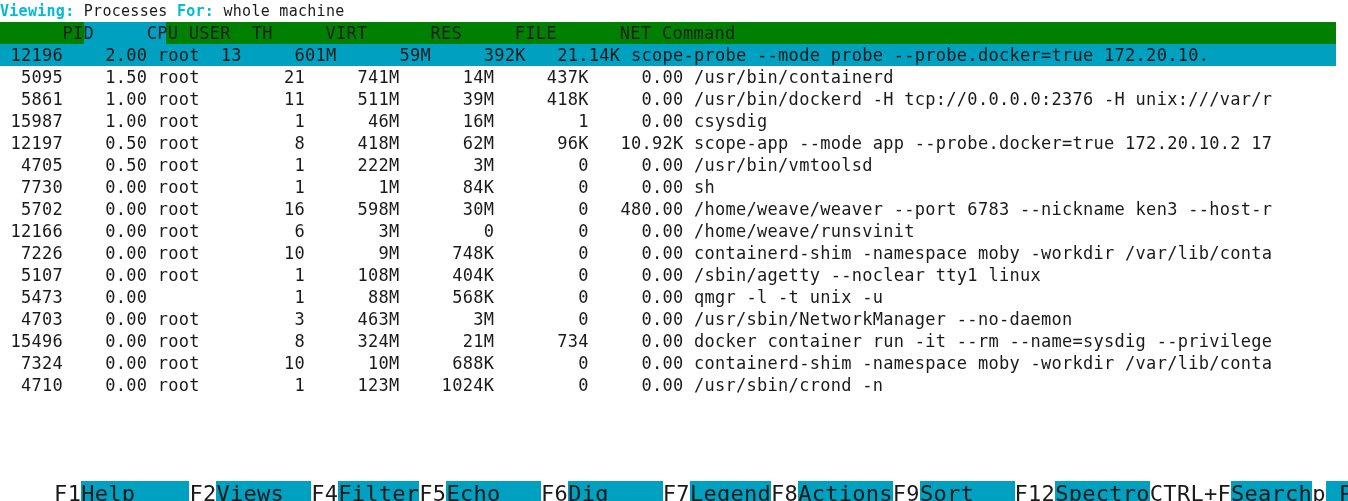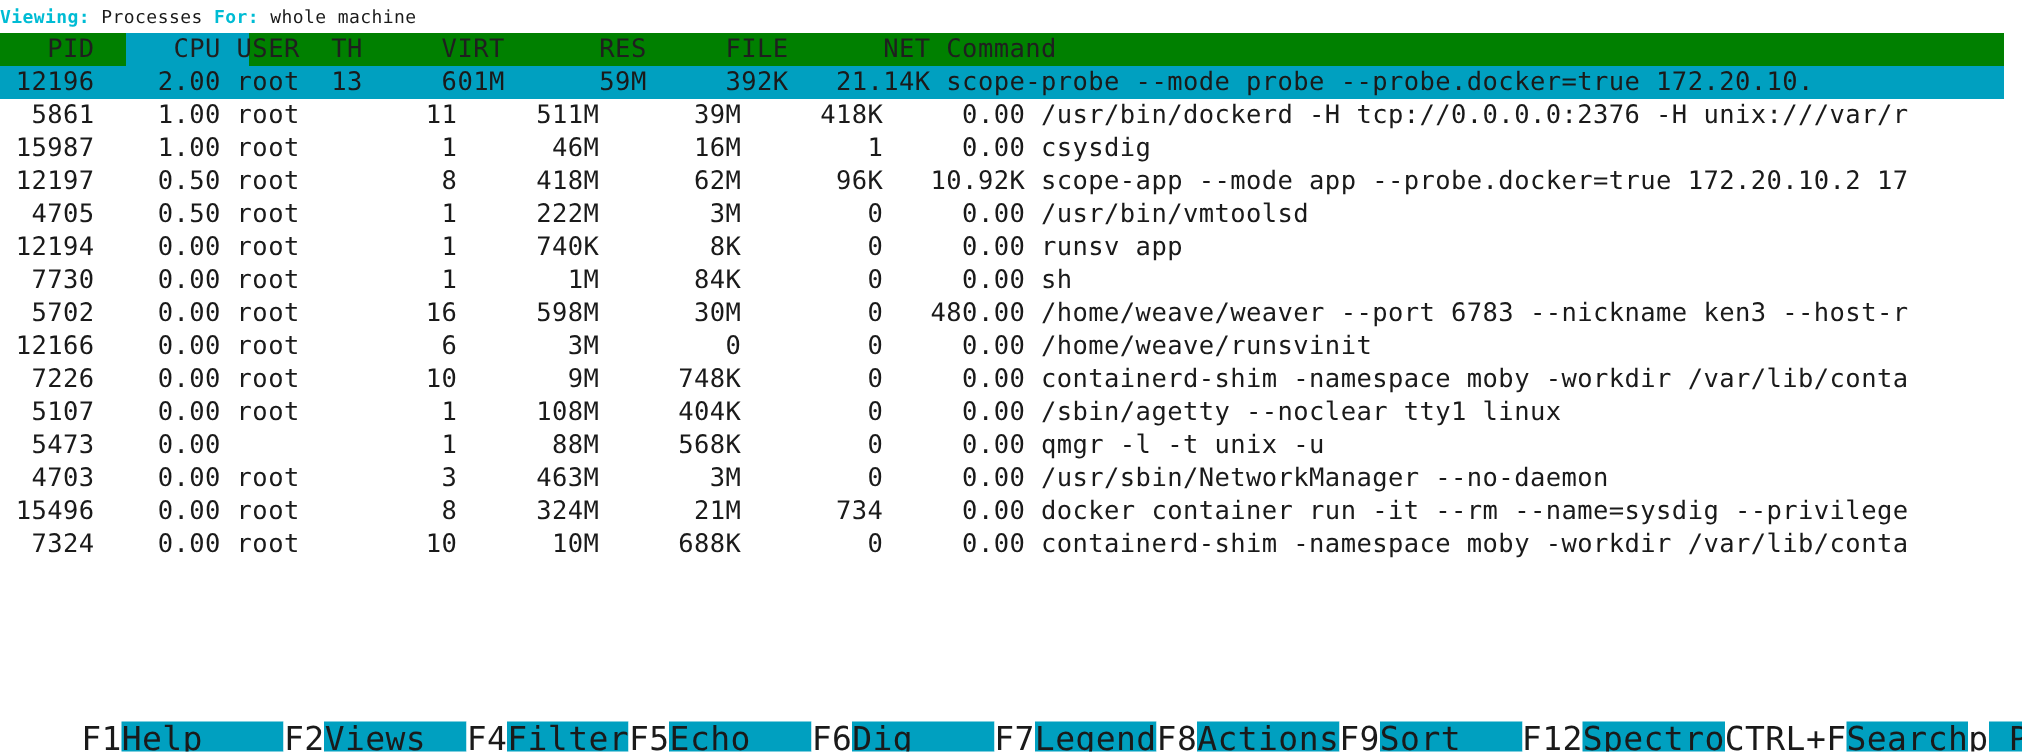--- a/index.html
+++ b/index.html
@@ -21,21 +21,21 @@
     width: 1348px;
     height: 501px;
     background: #ffffff;
   }
 
   
   .infoline {
     height: 22px;
     line-height: 22px;
     white-space: pre;
-    font-size: 12px;
+    font-size: 15px;
     letter-spacing: 0.28px;
   }
   .lbl {
     color: #00bcd4;
     font-weight: bold;
   }
   .val {
     color: #1a1a1a;
   }
 
@@ -60,20 +60,21 @@
     background: #00a0c0;
   }
   .hdrtext {
     position: absolute;
     left: 0; top: 0;
     height: 32px;
     line-height: 22px;
     white-space: pre;
     color: #1f1f1f;
     letter-spacing: 0.28px;
+    padding-left: 31px;
   }
 
   
   .rowwrap {
     position: relative;
     height: 22px;
   }
   .rowsel-bg {
     position: absolute;
     left: 0; top: 0;
@@ -130,33 +131,33 @@
     <div class="hdrsel"></div>
     <div class="hdrtext">   PID     CPU USER  TH     VIRT      RES     FILE      NET Command</div>
   </div>
 
   <div id="rows">
       <div class="rowwrap">
         <div class="rowsel-bg"></div>
         <div class="rowtext"> 12196    2.00 root  13     601M      59M     392K   21.14K scope-probe --mode probe --probe.docker=true 172.20.10.</div>
       </div>
       <div class="rowwrap">
+        <div class="rowtext">  5095    1.50 root        21     741M      14M     437K     0.00 /usr/bin/containerd</div>
+      </div>
+      <div class="rowwrap">
         <div class="rowtext">  5861    1.00 root        11     511M      39M     418K     0.00 /usr/bin/dockerd -H tcp://0.0.0.0:2376 -H unix:///var/r</div>
       </div>
       <div class="rowwrap">
         <div class="rowtext"> 15987    1.00 root         1      46M      16M        1     0.00 csysdig</div>
       </div>
       <div class="rowwrap">
         <div class="rowtext"> 12197    0.50 root         8     418M      62M      96K   10.92K scope-app --mode app --probe.docker=true 172.20.10.2 17</div>
       </div>
       <div class="rowwrap">
         <div class="rowtext">  4705    0.50 root         1     222M       3M        0     0.00 /usr/bin/vmtoolsd</div>
-      </div>
-      <div class="rowwrap">
-        <div class="rowtext"> 12194    0.00 root         1     740K       8K        0     0.00 runsv app</div>
       </div>
       <div class="rowwrap">
         <div class="rowtext">  7730    0.00 root         1       1M      84K        0     0.00 sh</div>
       </div>
       <div class="rowwrap">
         <div class="rowtext">  5702    0.00 root        16     598M      30M        0   480.00 /home/weave/weaver --port 6783 --nickname ken3 --host-r</div>
       </div>
       <div class="rowwrap">
         <div class="rowtext"> 12166    0.00 root         6       3M        0        0     0.00 /home/weave/runsvinit</div>
       </div>
@@ -171,19 +172,22 @@
       </div>
       <div class="rowwrap">
         <div class="rowtext">  4703    0.00 root         3     463M       3M        0     0.00 /usr/sbin/NetworkManager --no-daemon</div>
       </div>
       <div class="rowwrap">
         <div class="rowtext"> 15496    0.00 root         8     324M      21M      734     0.00 docker container run -it --rm --name=sysdig --privilege</div>
       </div>
       <div class="rowwrap">
         <div class="rowtext">  7324    0.00 root        10      10M     688K        0     0.00 containerd-shim -namespace moby -workdir /var/lib/conta</div>
       </div>
+      <div class="rowwrap">
+        <div class="rowtext">  4710    0.00 root         1     123M    1024K        0     0.00 /usr/sbin/crond -n</div>
+      </div>
     </div>
 
   <div class="fnbar">
     <span id="fnentries"><span class="fkey">F1</span><span class="fdesc">Help    </span><span class="fkey">F2</span><span class="fdesc">Views  </span><span class="fkey">F4</span><span class="fdesc">Filter</span><span class="fkey">F5</span><span class="fdesc">Echo   </span><span class="fkey">F6</span><span class="fdesc">Dig    </span><span class="fkey">F7</span><span class="fdesc">Legend</span><span class="fkey">F8</span><span class="fdesc">Actions</span><span class="fkey">F9</span><span class="fdesc">Sort   </span><span class="fkey">F12</span><span class="fdesc">Spectro</span><span class="fkey">CTRL+F</span><span class="fdesc">Search</span><span class="fkey">p</span><span class="fdesc"> Pause    </span></span><span class="spacer">        </span><span class="counter">1/68(1.5%)</span>
   </div>
 
 </div>
 
 </body></html>

